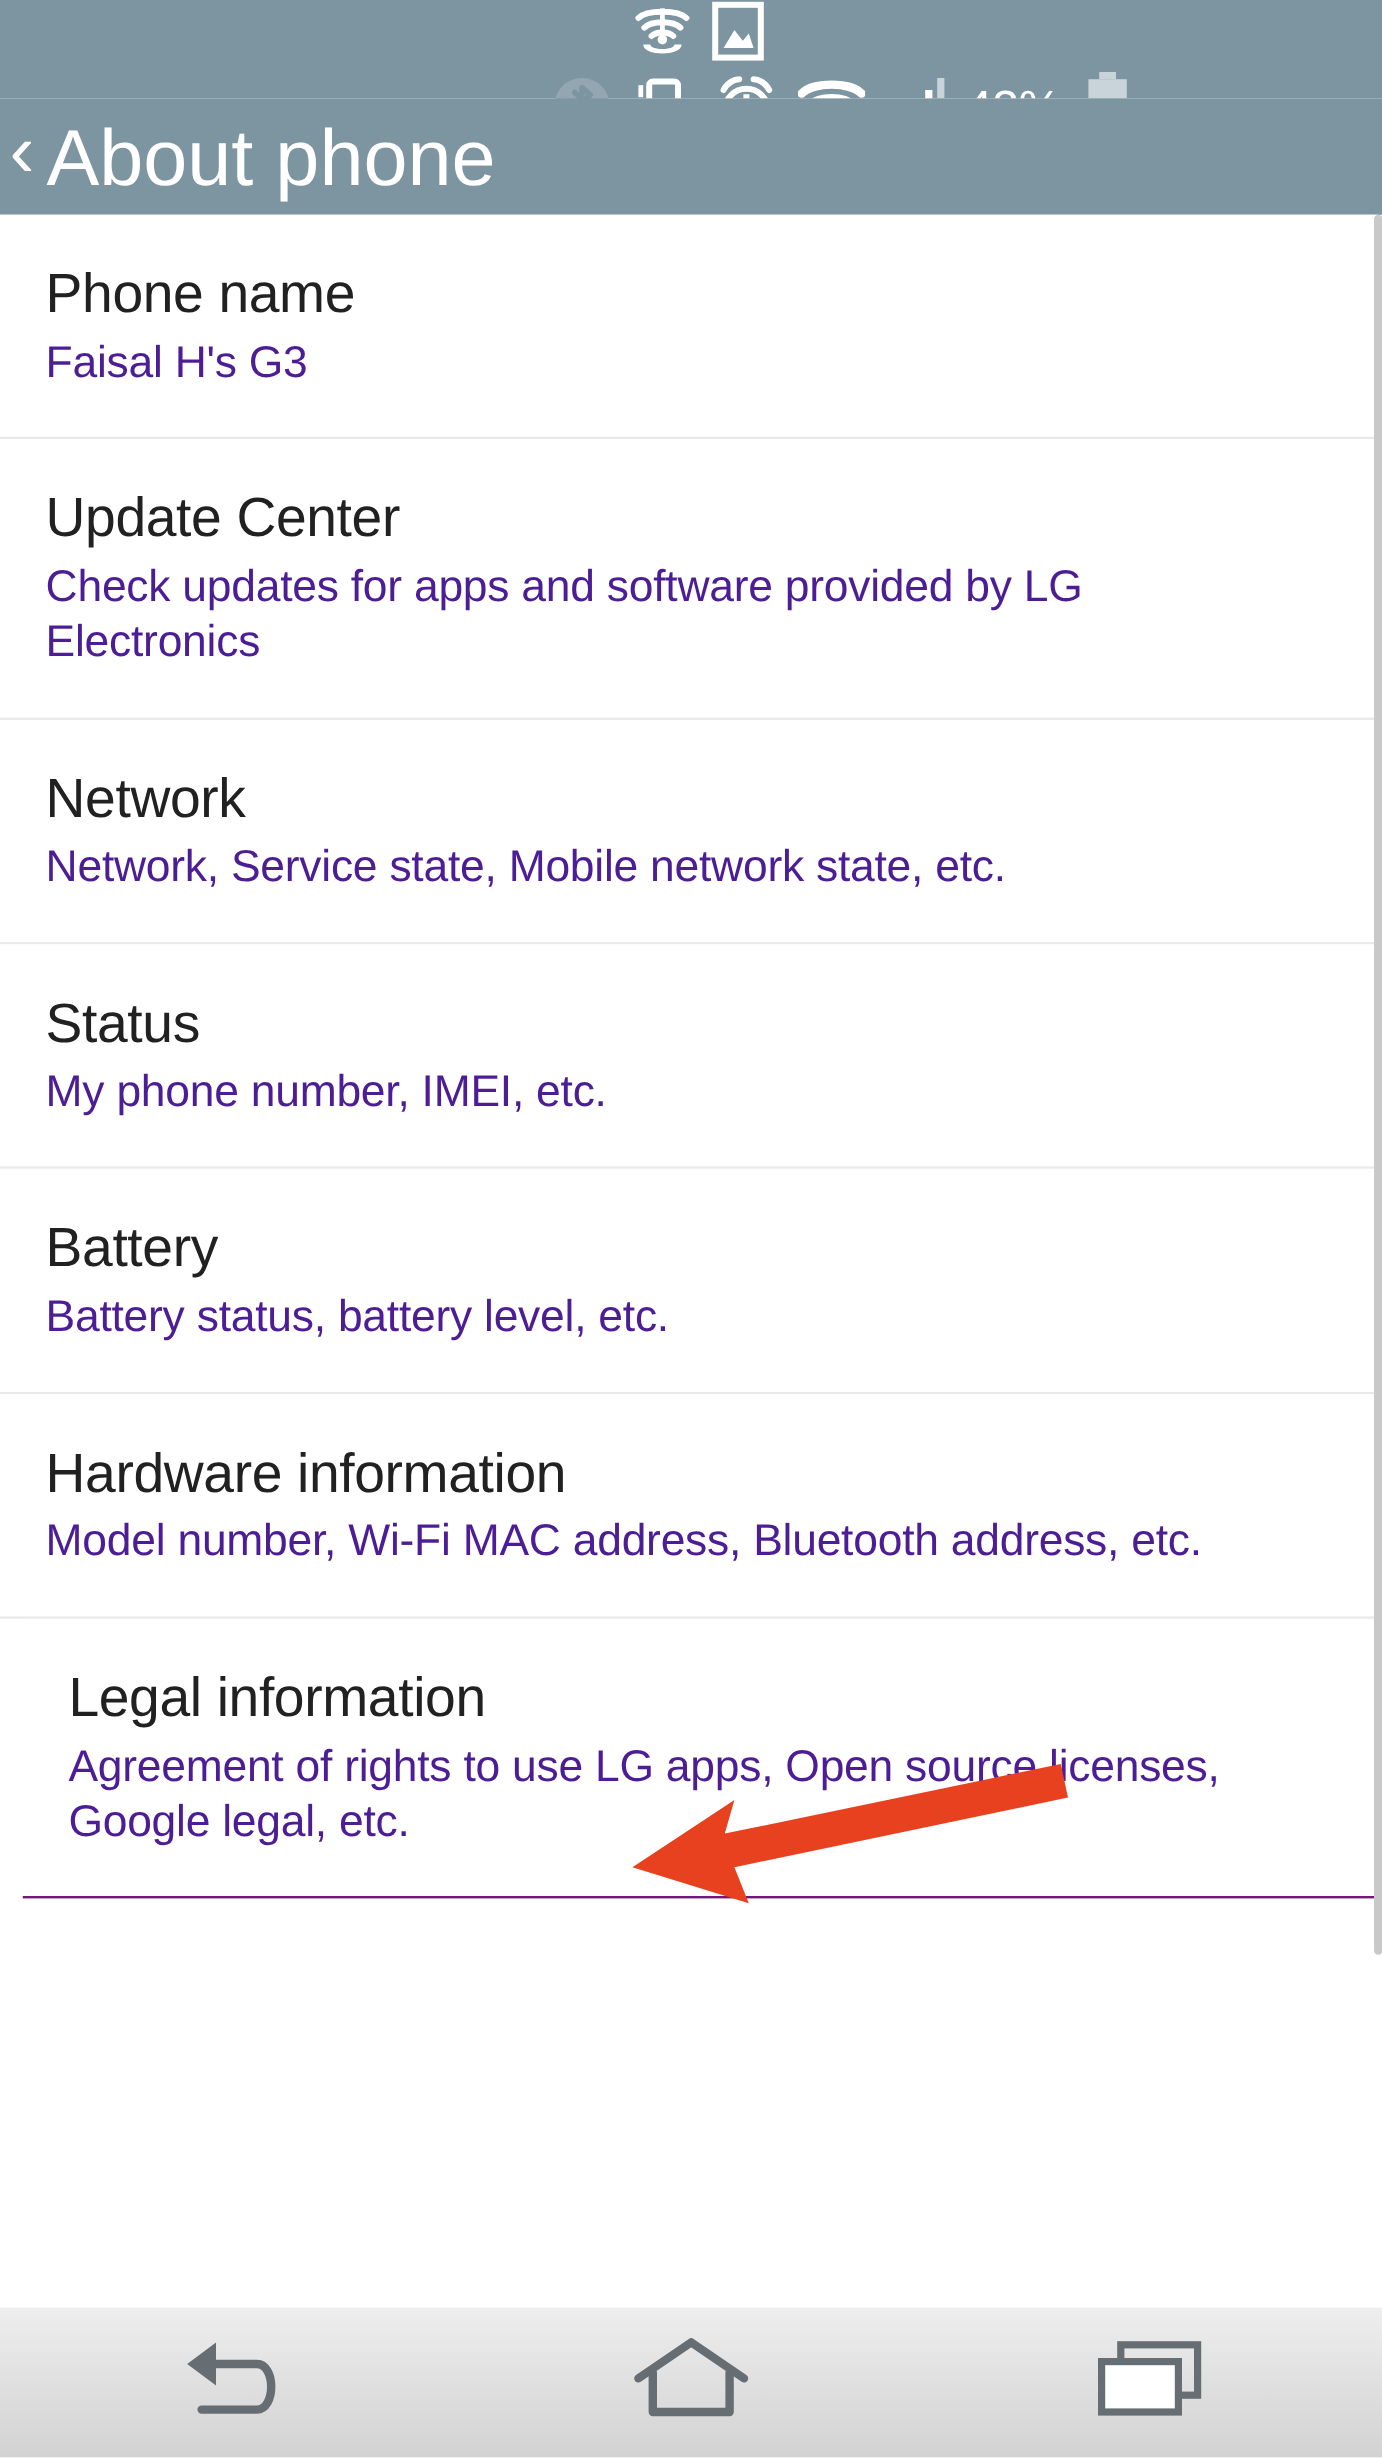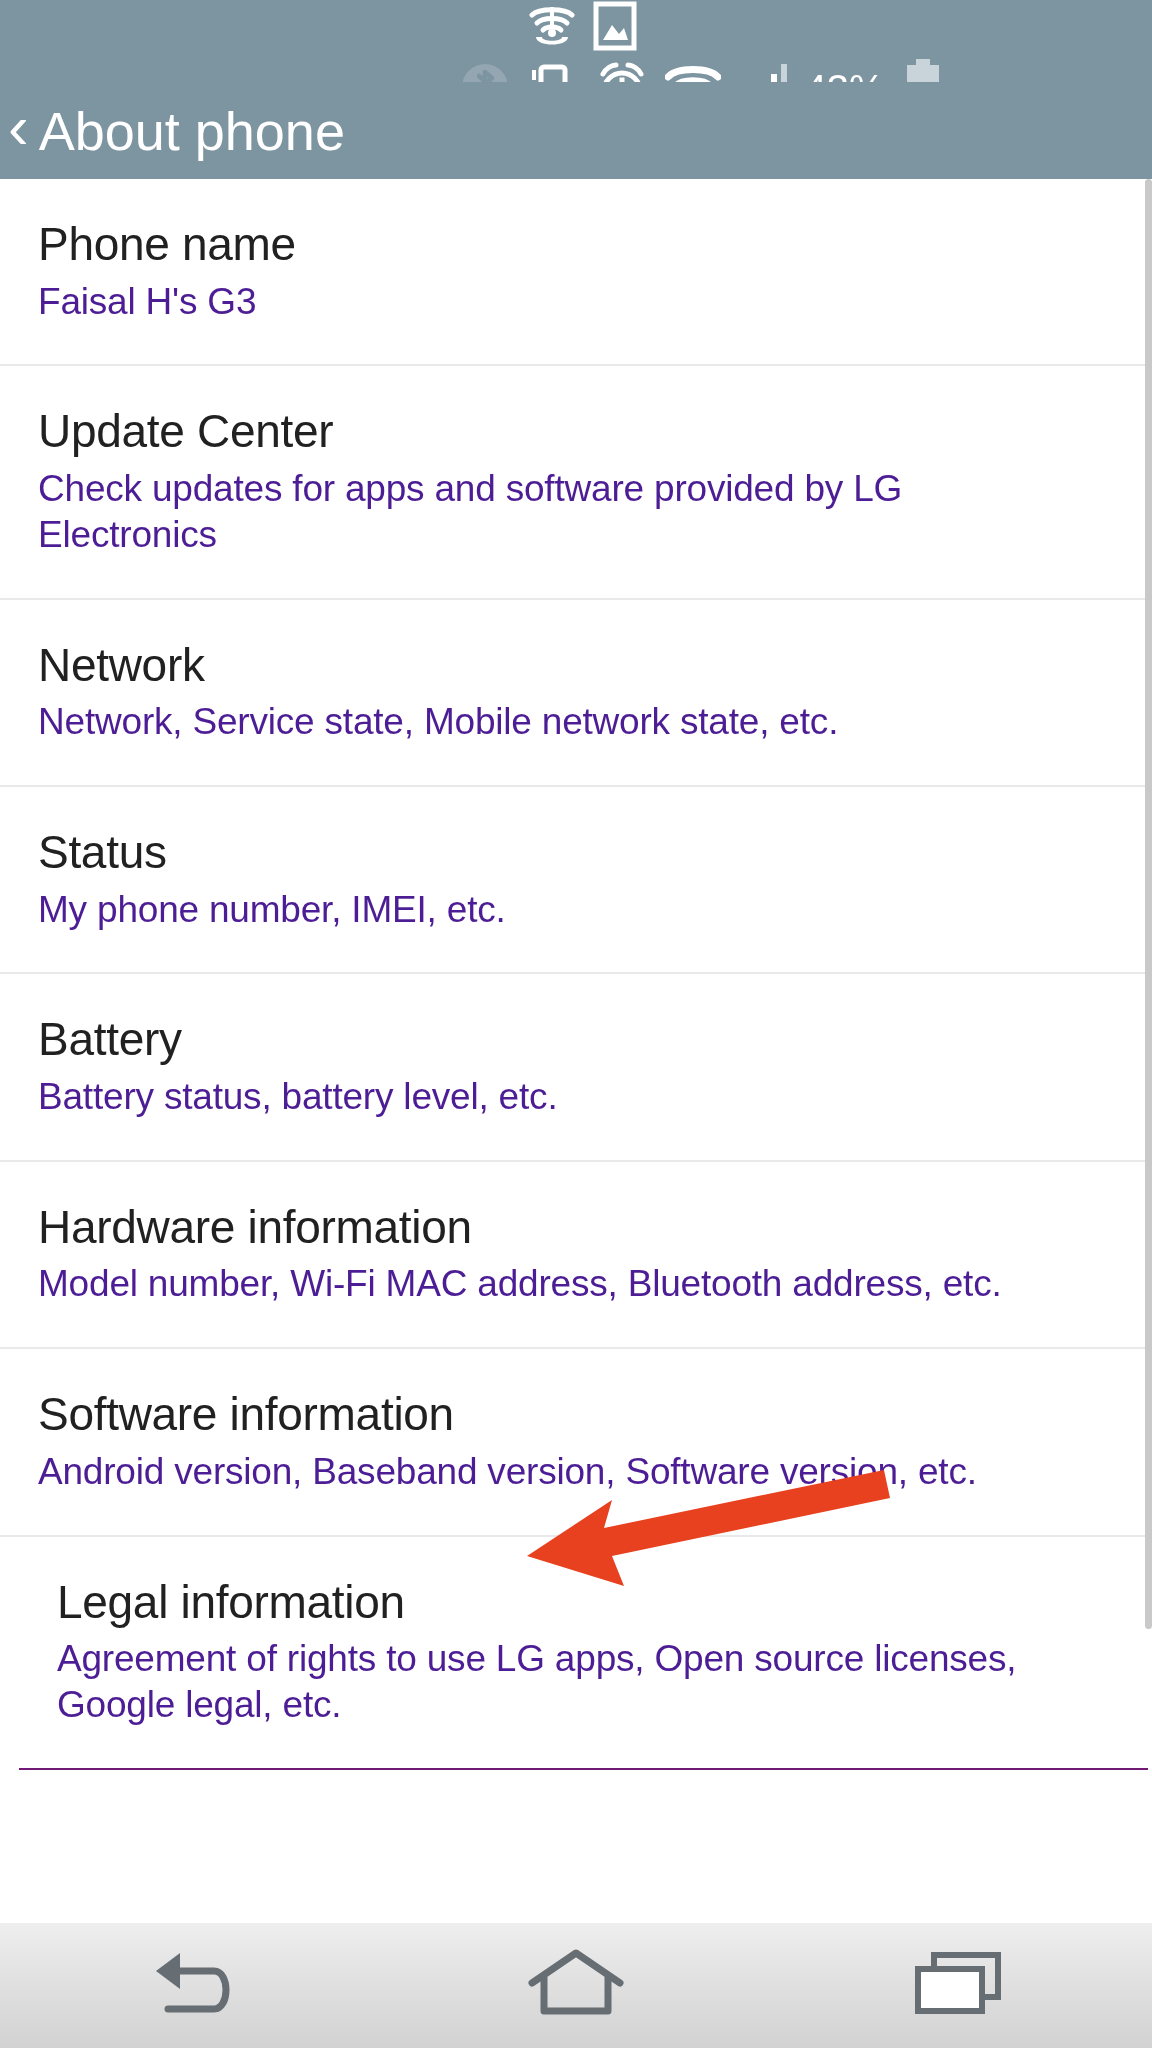--- a/index.html
+++ b/index.html
@@ -34,21 +34,21 @@
     position:absolute; top:82px; left:0; width:1152px; height:97px;
     background:#7d94a1;
     display:flex; align-items:center;
   }
   .back-chevron{
     margin-left:8px; margin-right:10px;
     color:#ffffff; font-size:62px; line-height:1; font-weight:300;
     transform:translateY(-4px);
   }
   .title-text{
-    color:#ffffff; font-size:54px; font-weight:400; letter-spacing:0px;
+    color:#ffffff; font-size:66px; font-weight:400; letter-spacing:0px;
     line-height:1;
   }
 
   
   .list{
     position:absolute; top:179px; left:0; width:1148px; height:1744px;
     background:#ffffff;
   }
   .row{
     position:relative;
@@ -204,24 +204,20 @@
   <div class="row">
     <div class="row-title">Battery</div>
     <div class="row-sub">Battery status, battery level, etc.</div>
   </div>
 
   <div class="row">
     <div class="row-title">Hardware information</div>
     <div class="row-sub">Model number, Wi-Fi MAC address, Bluetooth address, etc.</div>
   </div>
 
-  <div class="row">
-    <div class="row-title">Software information</div>
-    <div class="row-sub">Android version, Baseband version, Software version, etc.</div>
-  </div>
 
   <div class="row">
     <div class="row-title">Legal information</div>
     <div class="row-sub">Agreement of rights to use LG apps, Open source licenses, Google legal, etc.</div>
   </div>
 
 </div>
 
 <div class="scroll-track">
   <div class="scroll-thumb"></div>

